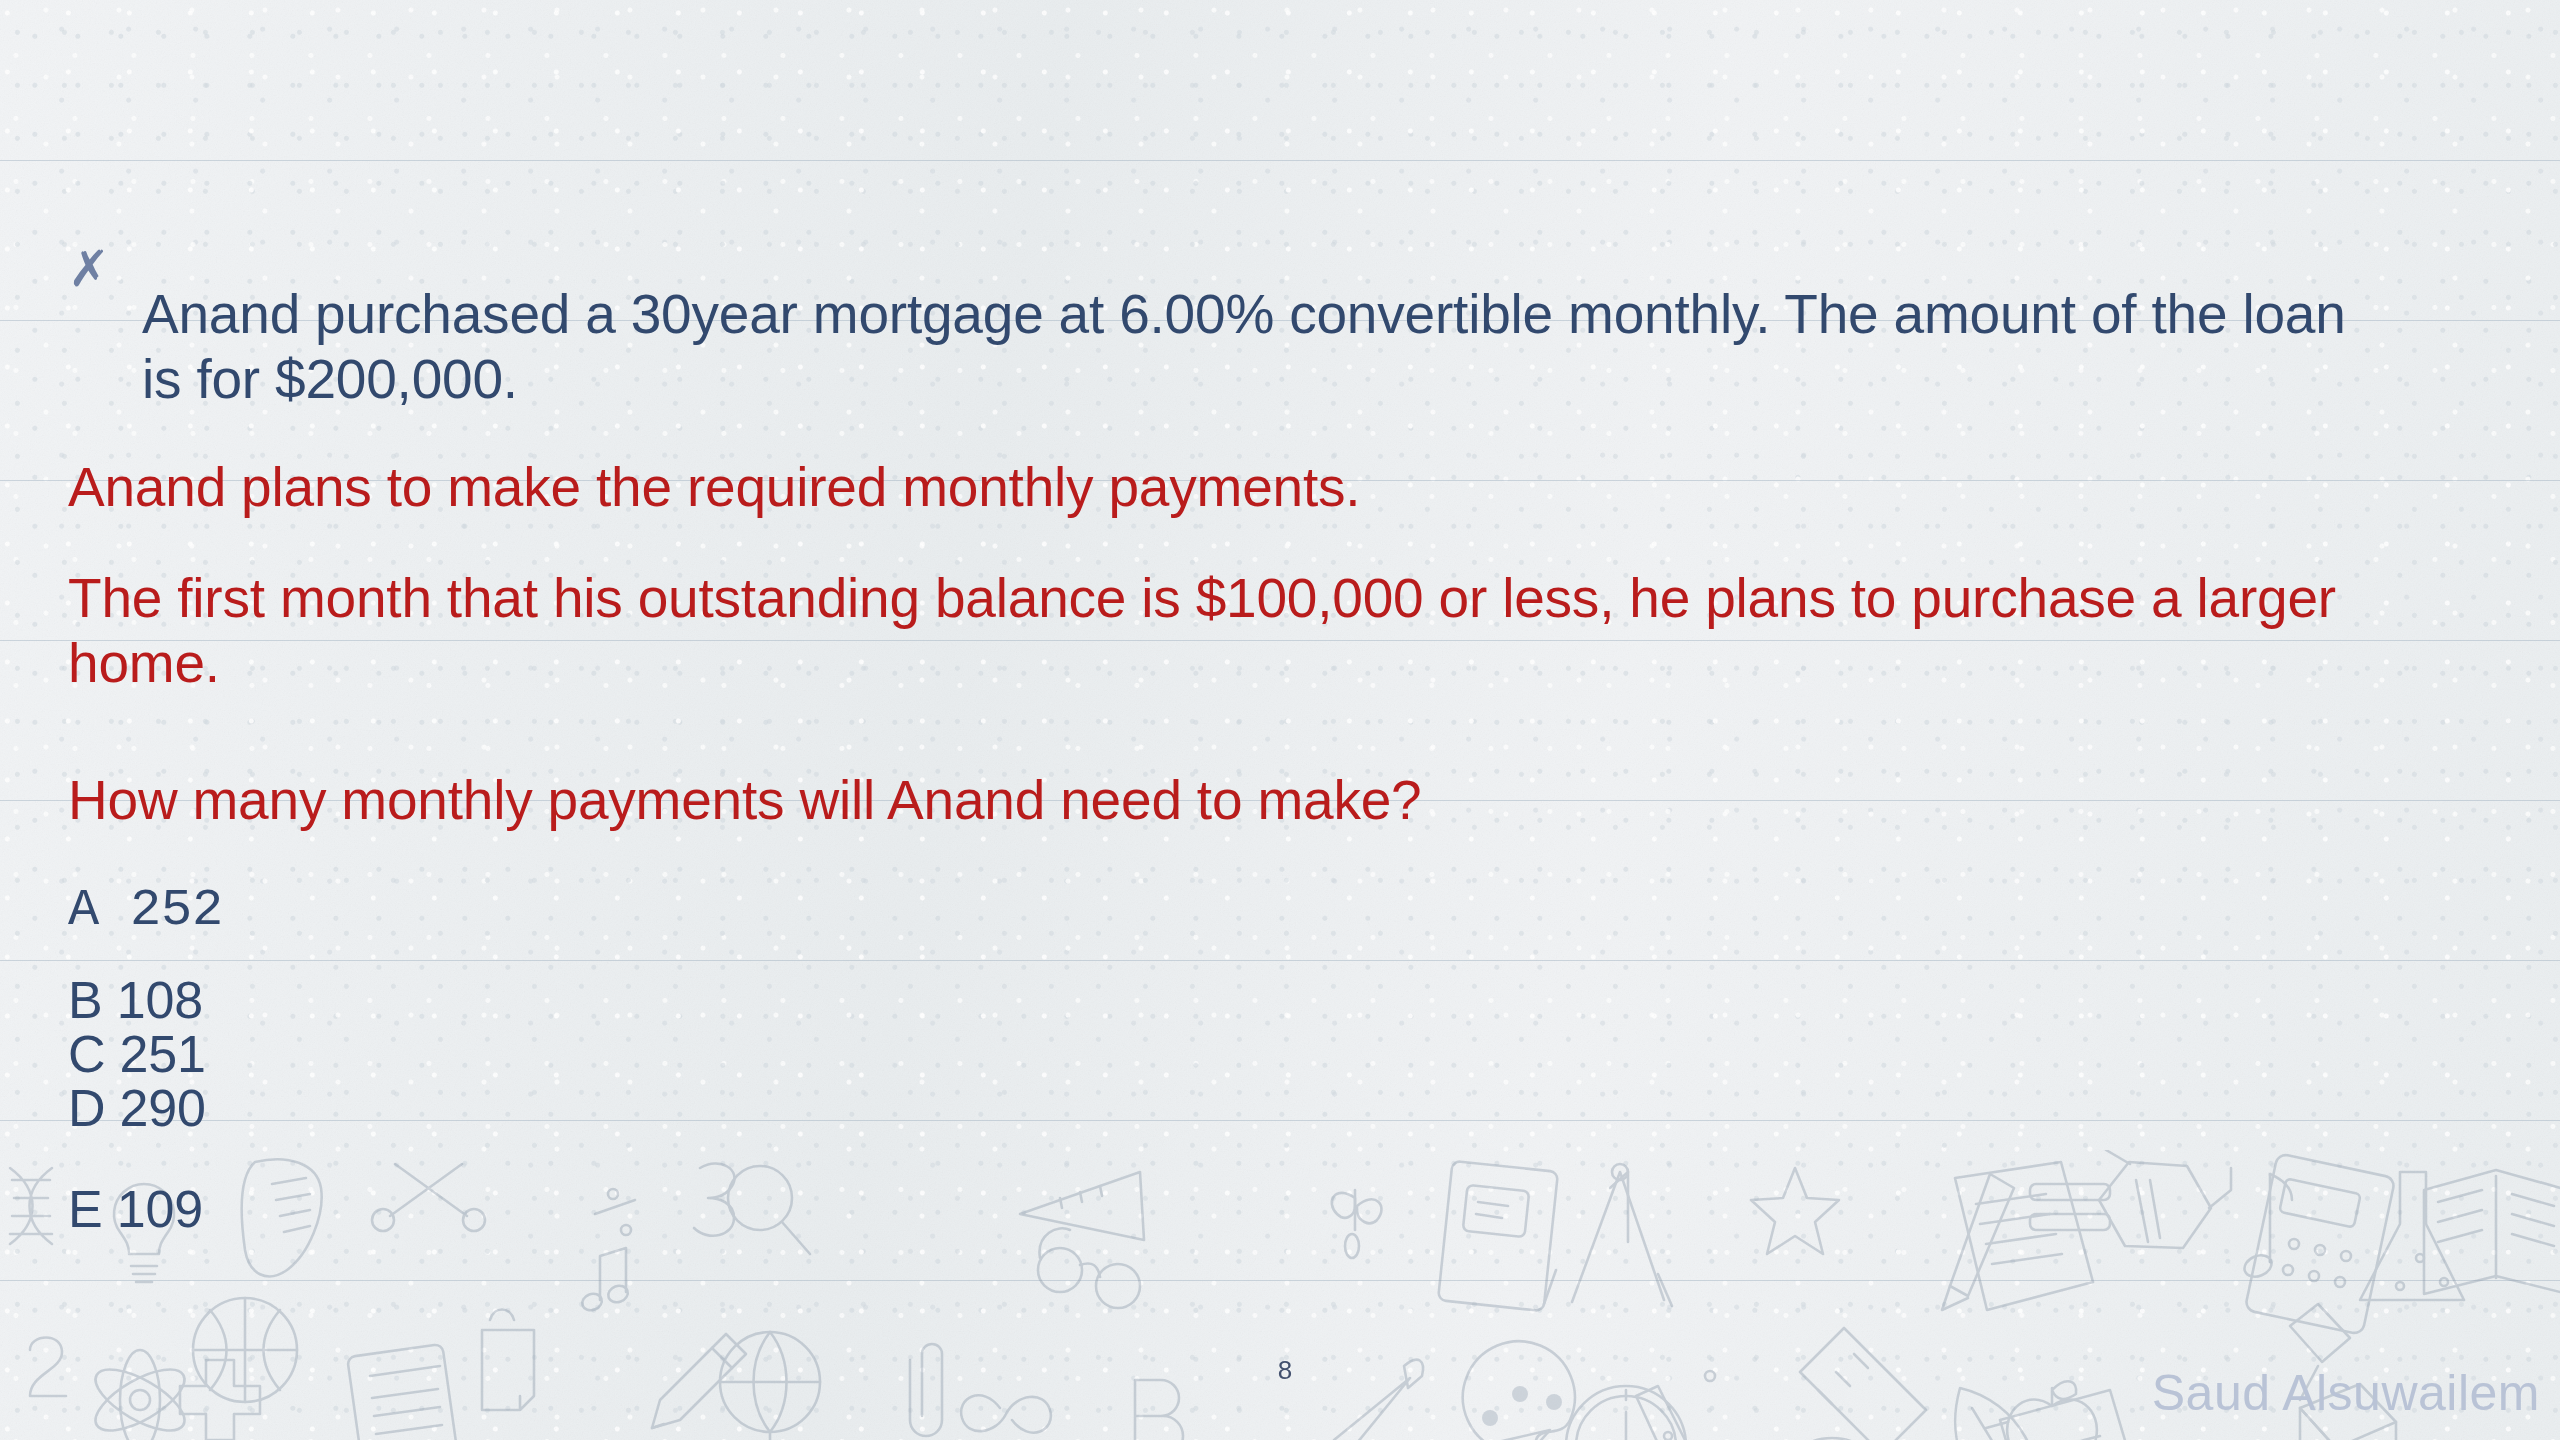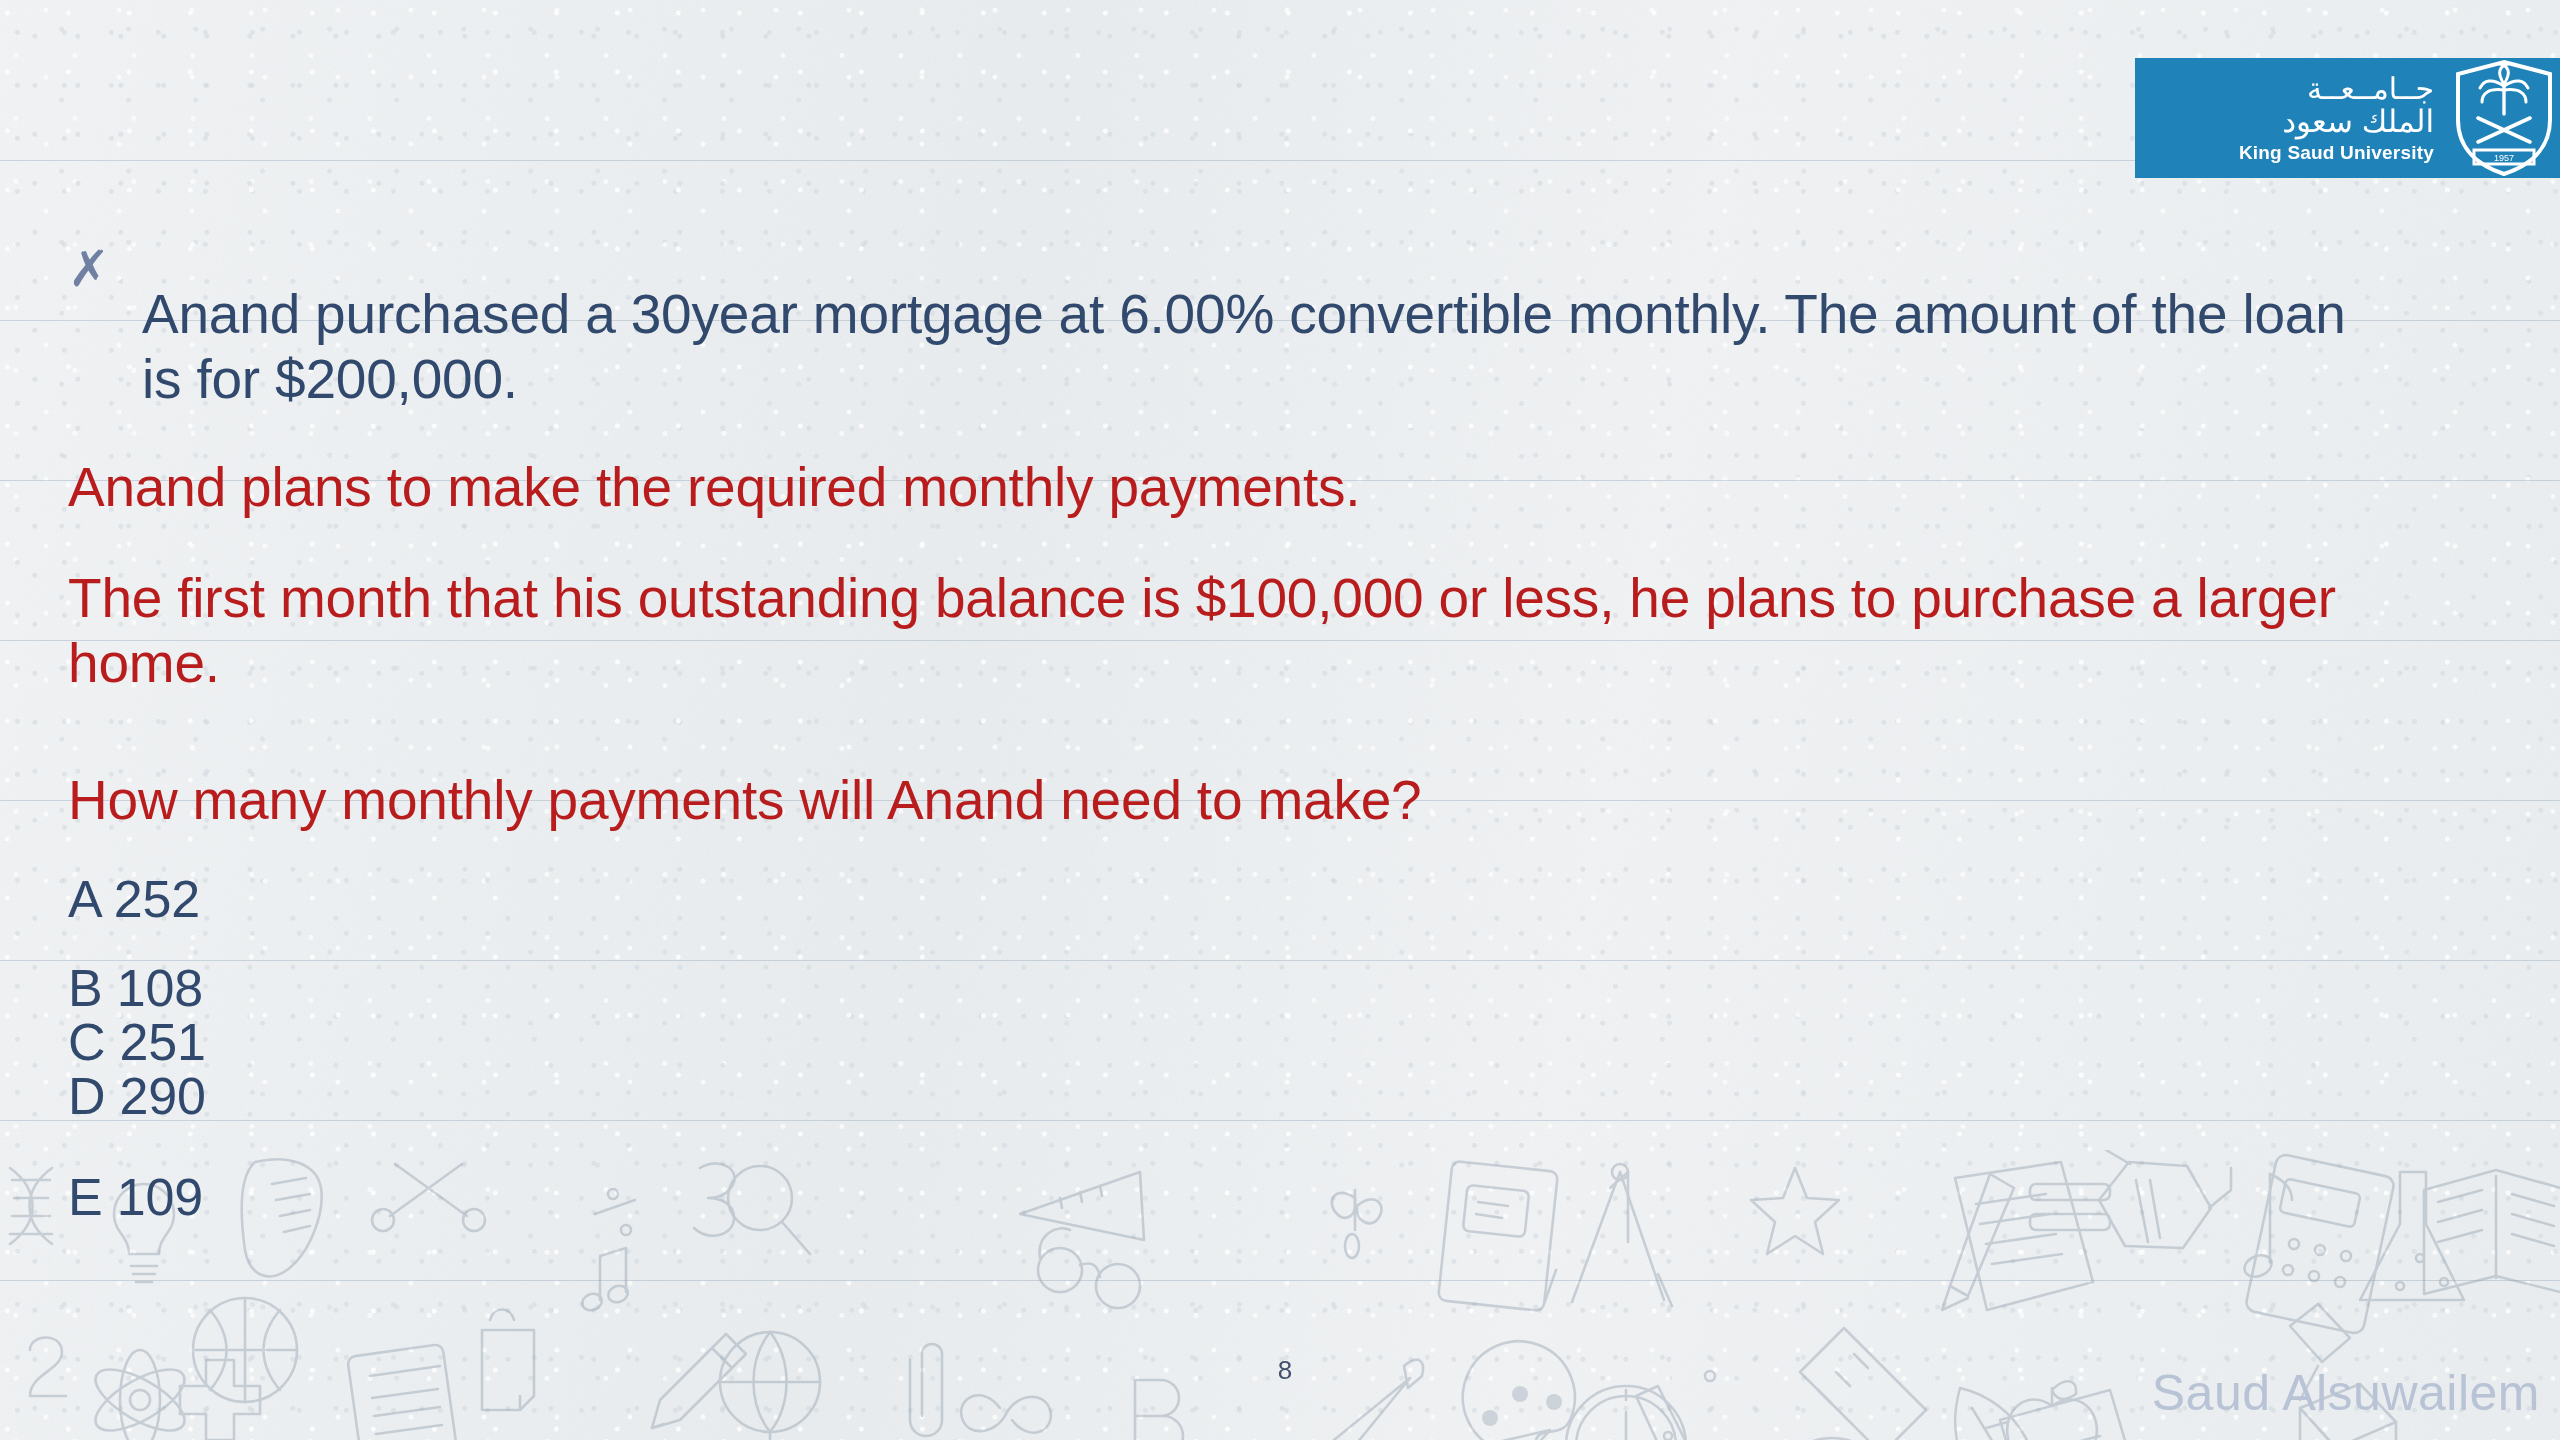--- a/index.html
+++ b/index.html
@@ -161,21 +161,21 @@
     top: 872px;
     width: 900px;
   }
   .option {
     color: #32496e;
     font-size: 52px;
     line-height: 1.04;
     font-weight: 300;
     letter-spacing: -.2px;
   }
-  .option.o-a { margin-top: 0px; }
+  .option.o-a { margin-top: 12px; font-family: Liberation Mono, monospace; }
   .option.o-b { margin-top: 35px; }
   .option.o-c { }
   .option.o-d { }
   .option.o-e { margin-top: 47px; }
 
   .page-number {
     position: absolute;
     left: 1255px;
     top: 1355px;
     width: 60px;
@@ -476,40 +476,20 @@
         <path d="M2052 256 v-18 M2052 240 c14 -14 26 -10 24 4 c-12 8 -20 6 -24 -4 z"></path>
       </g>
 
       <g>
         <path d="M2290 176 l28 -22 l32 34 l-28 24 z"></path>
         <path d="M2318 216 l-18 34"></path>
       </g>
     </svg>
   </div>
 
-  <div class="ksu-logo">
-    <div class="ksu-text">
-      <div class="ksu-ar1">جــامــعــة</div>
-      <div class="ksu-ar2">الملك سعود</div>
-      <div class="ksu-en">King Saud University</div>
-    </div>
-    <div class="ksu-emblem">
-      <svg width="112" height="120" viewBox="0 0 112 120" fill="none">
-        <path d="M56 4 L102 16 V62 C102 92 80 108 56 116 C32 108 10 92 10 62 V16 Z" stroke="#ffffff" stroke-width="4" fill="none"></path>
-
-        <path d="M56 26 v30" stroke="#ffffff" stroke-width="3.4" stroke-linecap="round"></path>
-        <path d="M56 28 c-12 -8 -20 -6 -24 2 M56 28 c12 -8 20 -6 24 2 M56 26 c-8 -12 -4 -18 4 -20 M56 26 c8 -12 4 -18 -4 -20 M56 32 c-16 -2 -22 4 -22 12 M56 32 c16 -2 22 4 22 12" stroke="#ffffff" stroke-width="3" stroke-linecap="round"></path>
-
-        <path d="M30 60 L82 84 M82 60 L30 84" stroke="#ffffff" stroke-width="3.6" stroke-linecap="round"></path>
-
-        <path d="M26 92 h60 v14 H26 z" stroke="#ffffff" stroke-width="3" fill="none"></path>
-        <text x="56" y="103" font-family="Liberation Sans, sans-serif" font-size="9" fill="#ffffff" text-anchor="middle">1957</text>
-      </svg>
-    </div>
-  </div>
 
   <div class="content">
 
     <div class="q-block">
       <div class="bullet-x">✗</div>
       <div class="q-text">Anand purchased a 30year mortgage at 6.00% convertible monthly. The amount of the loan is for $200,000.</div>
     </div>
 
     <div class="para p1">Anand plans to make the required monthly payments.</div>
     <div class="para p2">The first month that his outstanding balance is $100,000 or less, he plans to purchase a larger home.</div>

